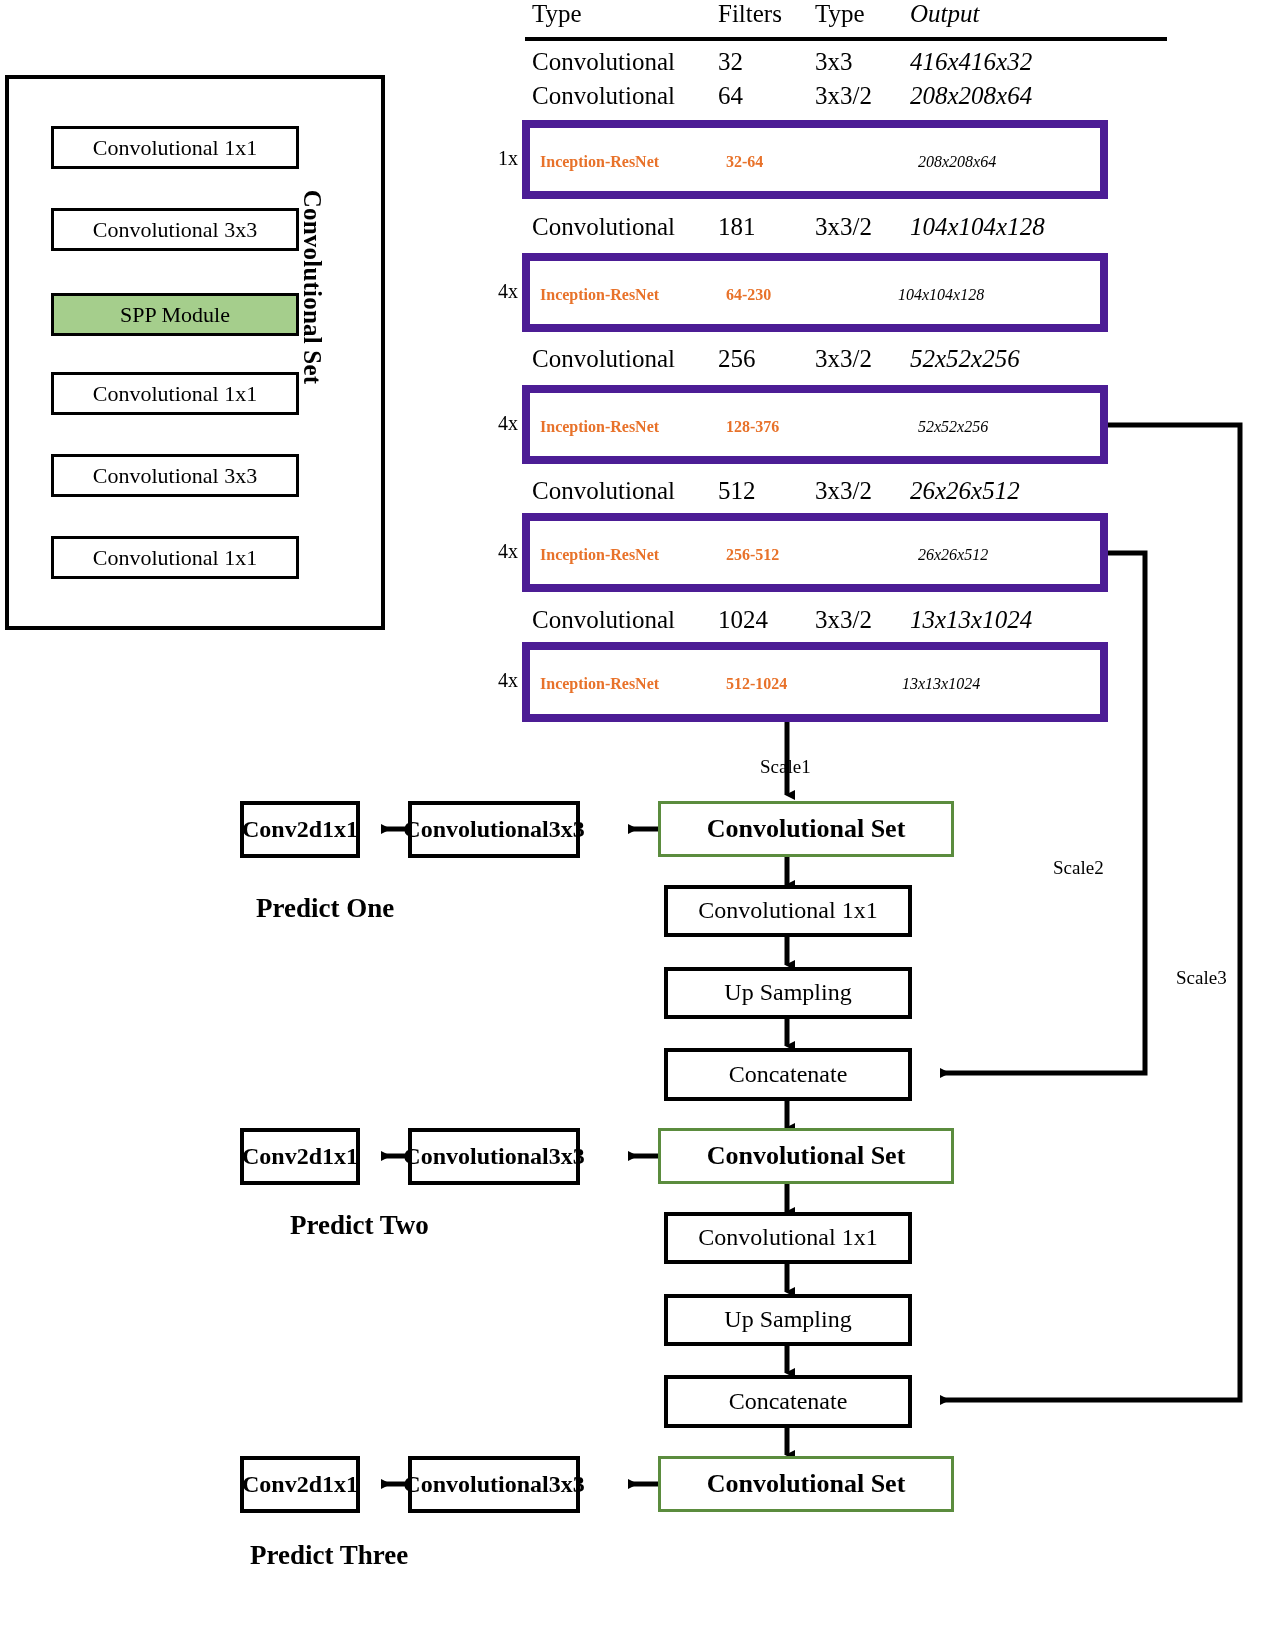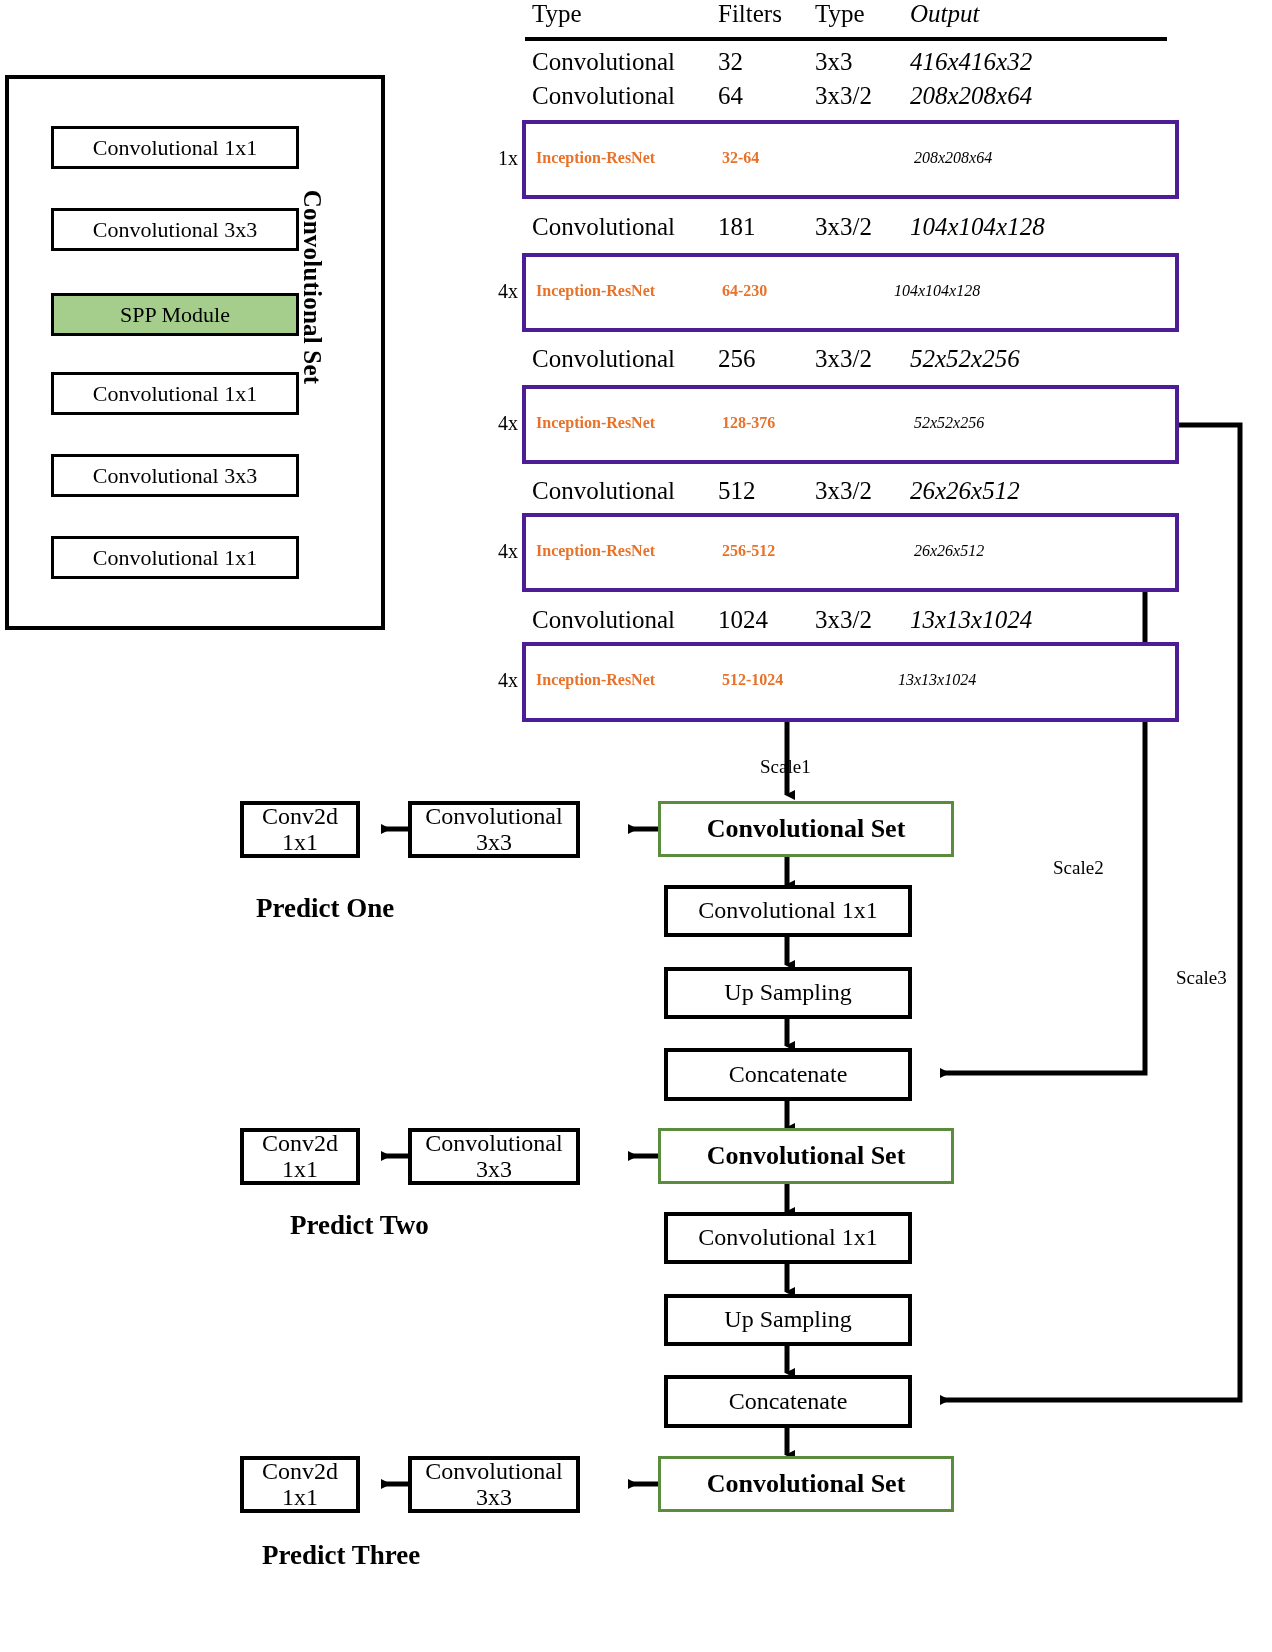--- a/index.html
+++ b/index.html
@@ -15,37 +15,37 @@
   #convset-label{position:absolute;left:303px;top:208px;width:0;height:0;}
   #convset-label span{position:absolute;transform:translate(-50%,-50%) rotate(90deg);white-space:nowrap;
       font-weight:bold;font-size:25px;letter-spacing:.2px;}
 
   
   #table{position:absolute;left:470px;top:0px;width:802px;height:735px;}
   .thead{position:absolute;top:0px;height:32px;font-size:25px;}
   .hrule{position:absolute;left:55px;top:37px;width:642px;height:4px;background:#000;}
   .trow{position:absolute;left:0;height:34px;font-size:25px;}
   .mult{position:absolute;width:36px;text-align:right;font-size:20px;}
-  .blk{position:absolute;left:52px;width:657px;border:4px solid #4c1d95;box-sizing:border-box;background:#fff;}
+  .blk{position:absolute;left:52px;width:586px;border:8px solid #4c1d95;box-sizing:border-box;background:#fff;}
   .cell{position:absolute;white-space:nowrap;}
   .c-type{left:62px;}
   .c-filters{left:248px;}
   .c-size{left:345px;}
   .c-output{left:440px;font-style:italic;}
   .orange{color:#e8722a;font-weight:bold;}
   .blk .c-type{left:10px;}
   .blk .c-filters{left:196px;}
   .blk .c-output{left:388px;}
   .blk.wide .c-output{left:372px;}
 
   
   .pbox{position:absolute;border:4px solid #000;box-sizing:border-box;background:#fff;
         display:flex;align-items:center;justify-content:center;font-size:24px;text-align:center;line-height:1.05;}
   .pbox.convset{border:3px solid #5b8c3e;font-weight:bold;font-size:26px;}
-  .pbox.two-line{flex-direction:column;}
+  .pbox.two-line{flex-direction:row;font-weight:bold;}
   .predict-label{position:absolute;font-weight:bold;font-size:27px;white-space:nowrap;}
   .scale-label{position:absolute;font-size:19px;white-space:nowrap;}
 </style>
 </head>
 <body>
 
 <div id="stage">
 
   <svg id="wires" viewBox="0 0 1272 1652">
     <defs>
@@ -277,15 +277,15 @@
   <div class="pbox two-line" style="left:408px;top:1456px;width:172px;height:57px">
     <span>Convolutional</span>
     <span>3x3</span>
     </div>
 
   <div class="pbox two-line" style="left:240px;top:1456px;width:120px;height:57px">
     <span>Conv2d</span>
     <span>1x1</span>
     </div>
 
-  <div class="predict-label" style="left:262px;top:1540px">Predict Three</div>
+  <div class="predict-label" style="left:250px;top:1540px">Predict Three</div>
 
 </div>
 
 </body></html>

